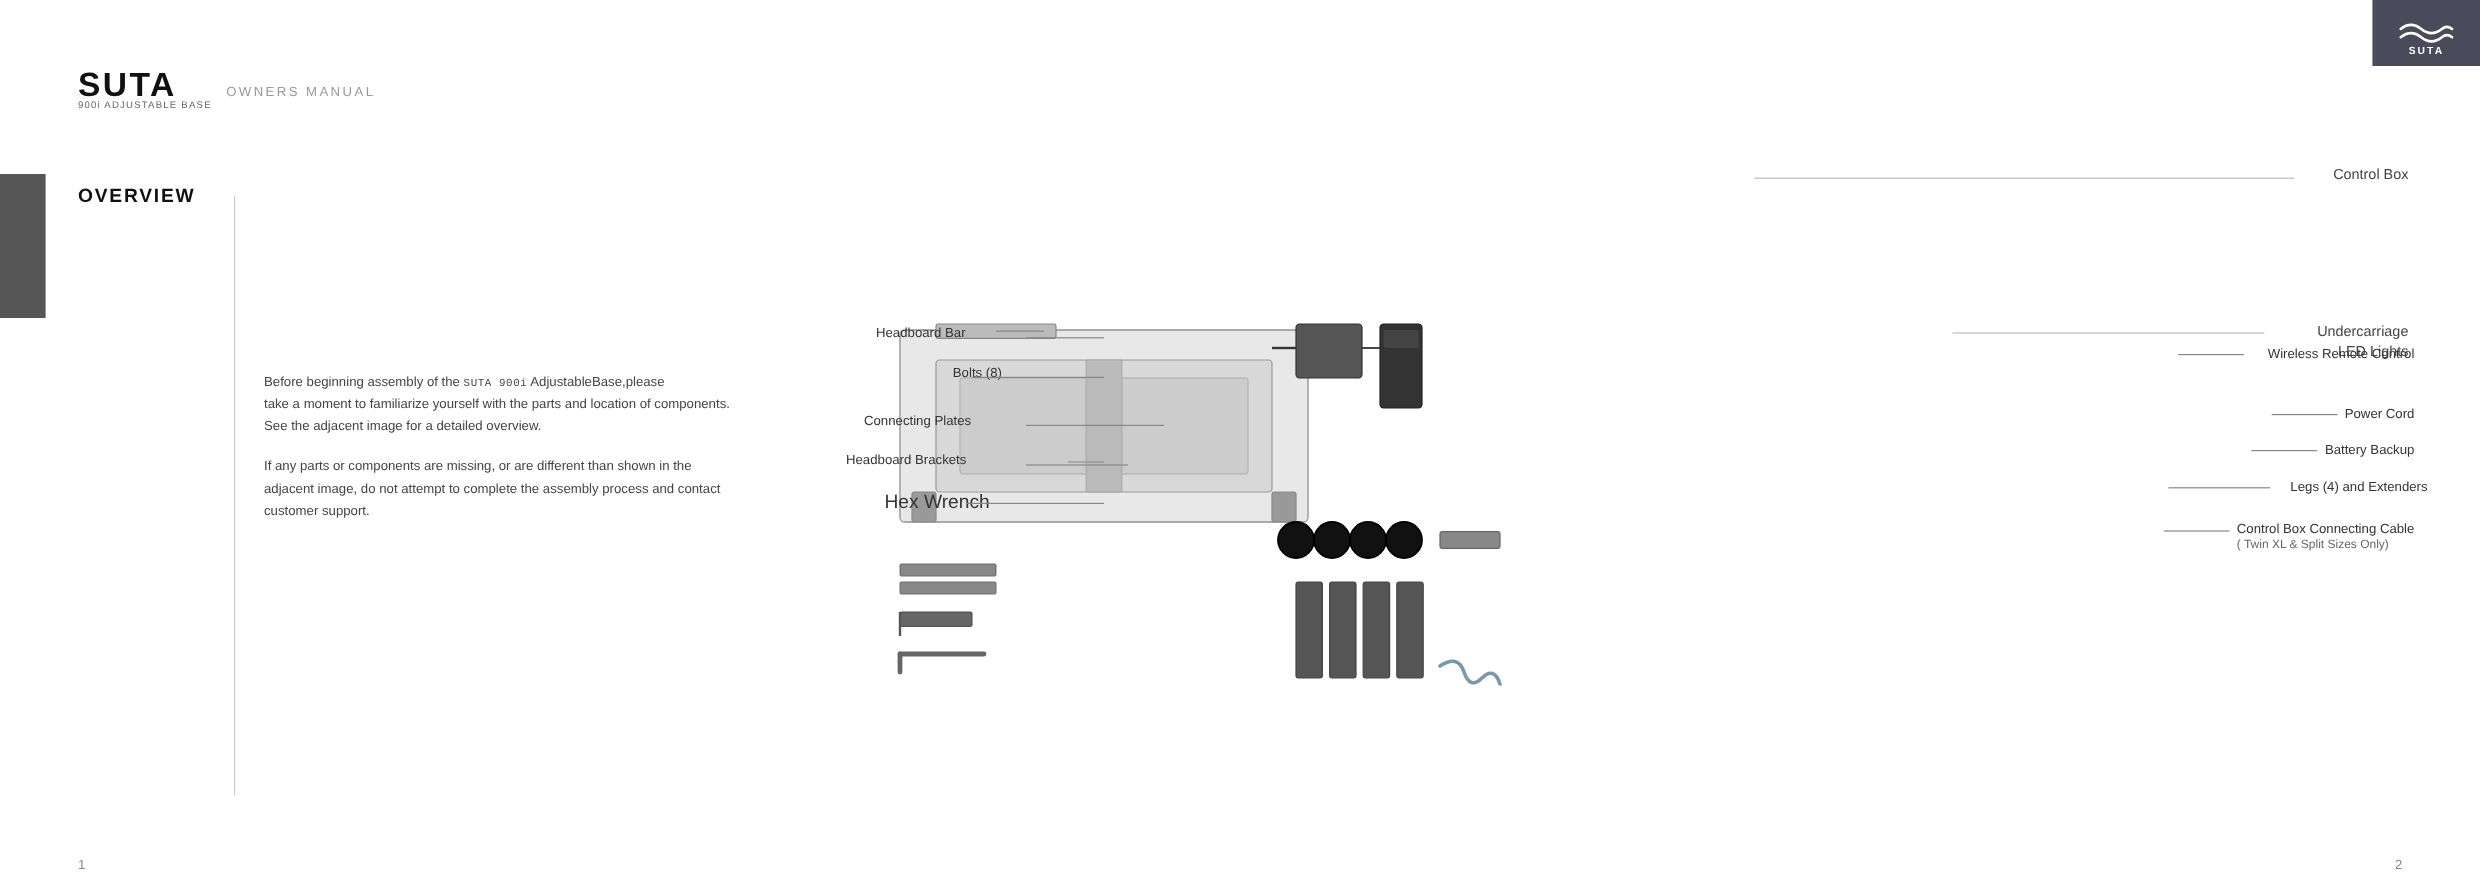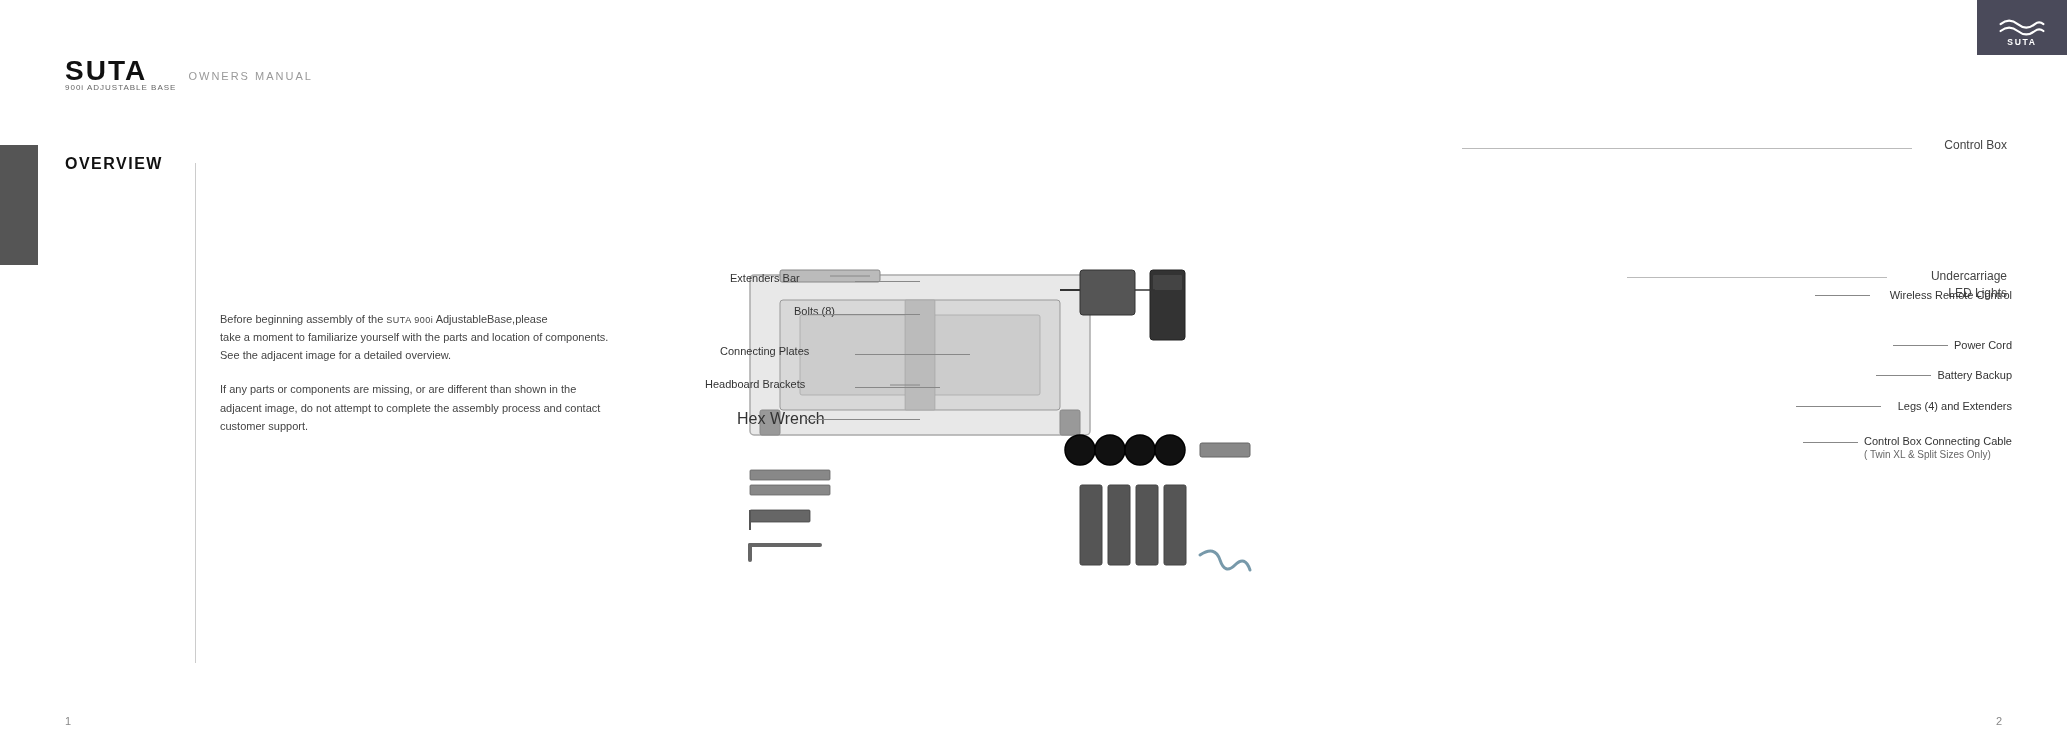--- a/index.html
+++ b/index.html
@@ -108,21 +108,21 @@
   <span style="font-size:11px;letter-spacing:2px;color:#999;font-family:Arial;">OWNERS MANUAL</span>
 </div>
 
 <div class="left-sidebar"></div>
 
 <div class="overview-label">OVERVIEW</div>
 
 <div class="overview-divider"></div>
 
 <div class="text-content">
-  <p>Before beginning assembly of the <span style="font-size:9px;letter-spacing:0.5px;">SUTA 900i</span> AdjustableBase,please<br>take a moment to familiarize yourself with the parts and location of components.<br>See the adjacent image for a detailed overview.</p>
+  <p>Before beginning assembly of the <span style="font-size:9px;letter-spacing:0.5px;font-family:Liberation Mono, monospace;">SUTA 900i</span> AdjustableBase,please<br>take a moment to familiarize yourself with the parts and location of components.<br>See the adjacent image for a detailed overview.</p>
   <p>If any parts or components are missing, or are different than shown in the<br>adjacent image, do not attempt to complete the assembly process and contact<br>customer support.</p>
 </div>
 
 <div style="position:absolute;top:148px;right:155px;width:450px;height:1px;background:#bbb;"></div>
 <div style="position:absolute;top:138px;right:60px;font-size:12px;color:#444;text-align:center;">Control Box</div>
 
 <div style="position:absolute;top:268px;right:60px;font-size:12px;color:#444;text-align:right;line-height:1.4;">
   <span>Undercarriage</span><br>
   <span>LED Lights</span>
 </div>
@@ -171,21 +171,21 @@
   <line x1="60" y1="255" x2="60" y2="275" stroke="#555" stroke-width="2"></line>
 
   <line x1="60" y1="290" x2="130" y2="290" stroke="#666" stroke-width="4" stroke-linecap="round"></line>
   <line x1="60" y1="290" x2="60" y2="305" stroke="#666" stroke-width="4" stroke-linecap="round"></line>
 
   <line x1="140" y1="21" x2="180" y2="21" stroke="#888" stroke-width="1"></line>
 
   <line x1="200" y1="130" x2="230" y2="130" stroke="#888" stroke-width="1"></line>
 </svg>
 
-<div style="position:absolute;top:272px;left:730px;font-size:11px;color:#333;text-align:right;">Extenders Bar</div>
+<div style="position:absolute;top:272px;left:730px;font-size:11px;color:#333;text-align:right;">Headboard Bar</div>
 <div style="position:absolute;top:281px;left:855px;width:65px;height:1px;background:#888;"></div>
 
 <div style="position:absolute;top:305px;left:755px;font-size:11px;color:#333;text-align:right;padding-left:39px;">Bolts (8)</div>
 <div style="position:absolute;top:314px;left:810px;width:110px;height:1px;background:#888;"></div>
 
 <div style="position:absolute;top:345px;left:720px;font-size:11px;color:#333;text-align:right;">Connecting Plates</div>
 <div style="position:absolute;top:354px;left:855px;width:115px;height:1px;background:#888;"></div>
 
 <div style="position:absolute;top:378px;left:705px;font-size:11px;color:#333;text-align:right;">Headboard Brackets</div>
 <div style="position:absolute;top:387px;left:855px;width:85px;height:1px;background:#888;"></div>
@@ -201,21 +201,21 @@
 <div style="position:absolute;top:339px;right:55px;display:flex;align-items:center;gap:6px;">
   <div style="width:55px;height:1px;background:#888;"></div>
   <span style="font-size:11px;color:#333;">Power Cord</span>
 </div>
 
 <div style="position:absolute;top:369px;right:55px;display:flex;align-items:center;gap:6px;">
   <div style="width:55px;height:1px;background:#888;"></div>
   <span style="font-size:11px;color:#333;">Battery Backup</span>
 </div>
 
-<div style="position:absolute;top:400px;right:55px;display:flex;align-items:center;gap:17px;justify-content:space-between;">
+<div style="position:absolute;top:400px;right:44px;display:flex;align-items:center;gap:17px;justify-content:space-between;">
   <div style="width:85px;height:1px;background:#888;"></div>
   <span style="font-size:11px;color:#333;">Legs (4) and Extenders</span>
 </div>
 
 <div style="position:absolute;top:435px;right:55px;display:flex;align-items:flex-start;gap:6px;">
   <div style="width:55px;height:1px;background:#888;margin-top:7px;"></div>
   <div>
     <div style="font-size:11px;color:#333;">Control Box Connecting Cable</div>
     <div style="font-size:10px;color:#666;margin-top:2px;">( Twin XL &amp; Split Sizes Only)</div>
   </div>

